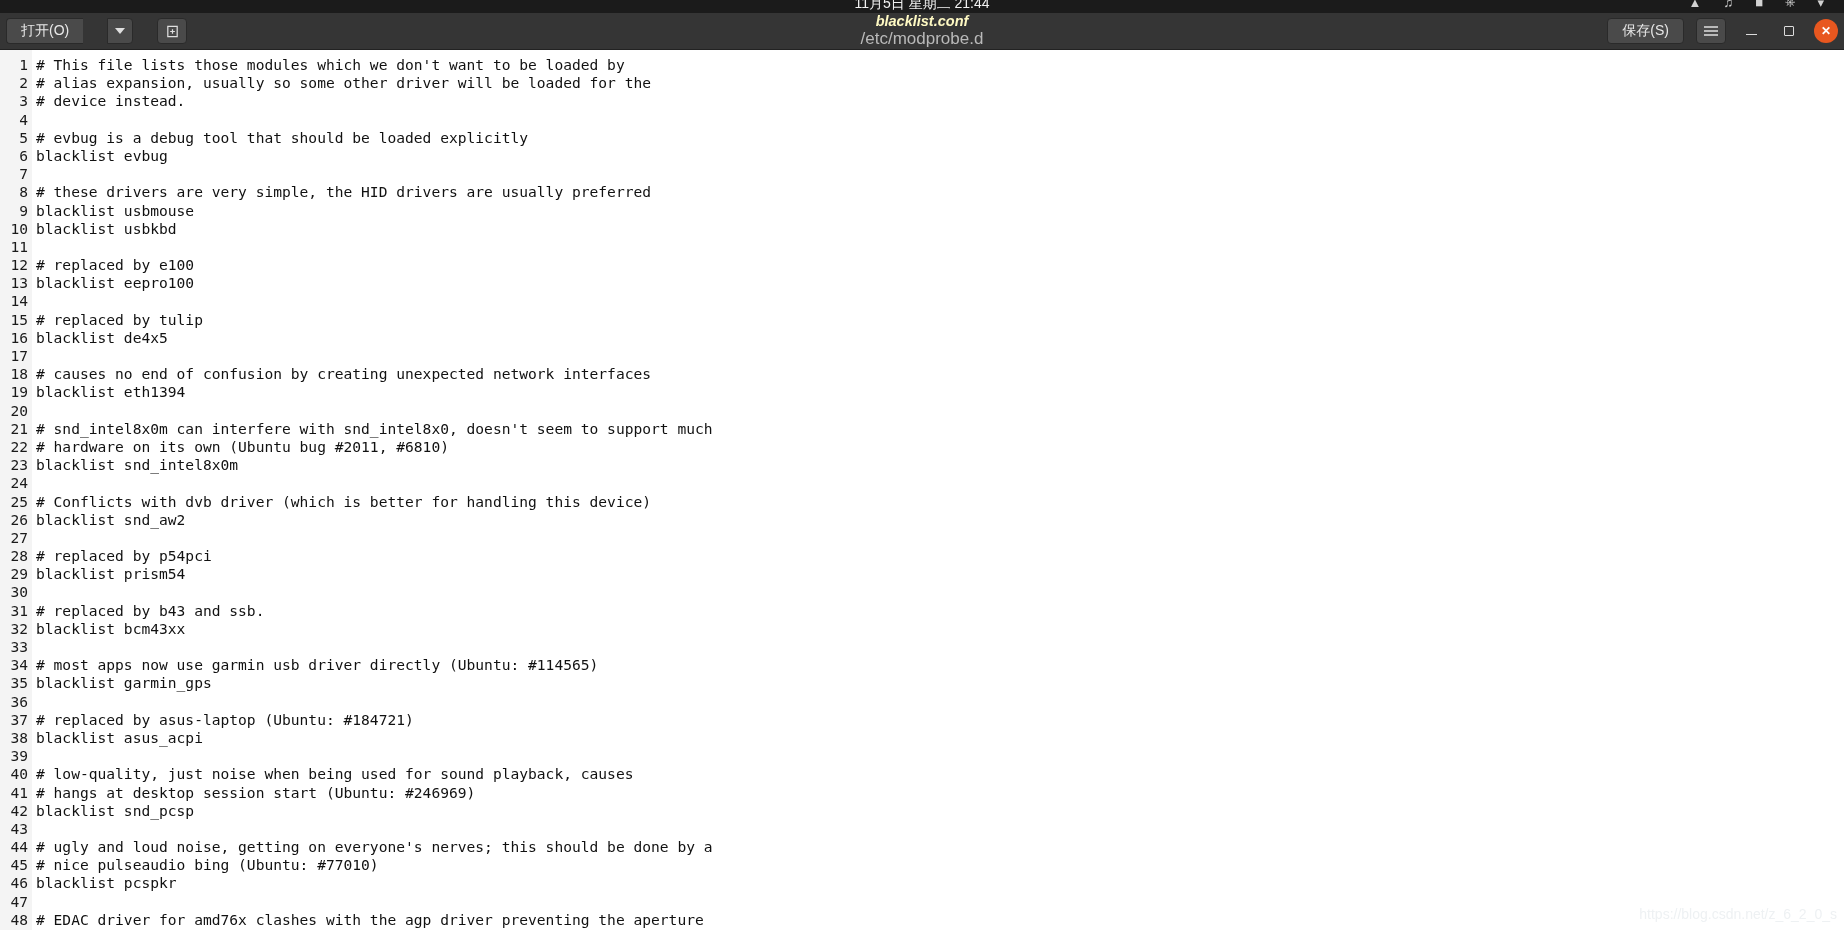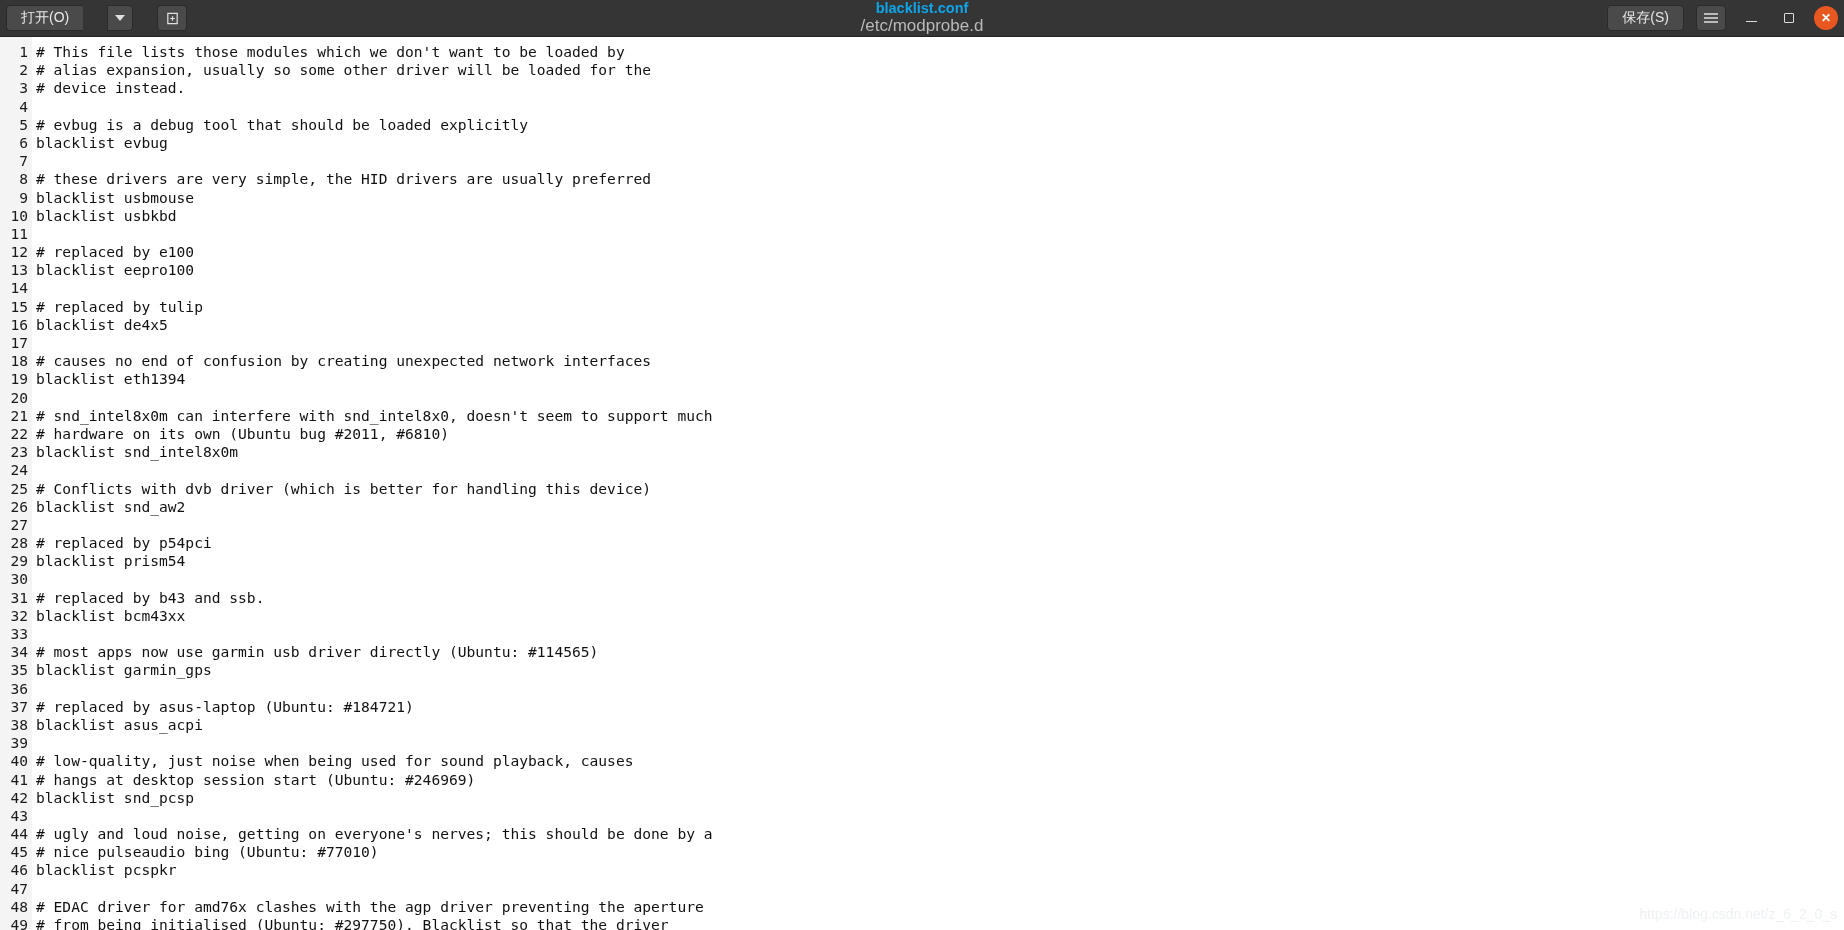--- a/index.html
+++ b/index.html
@@ -107,22 +107,23 @@
     display: flex;
     flex-direction: column;
     align-items: center;
     justify-content: center;
     pointer-events: none;
     z-index: 1;
   }
   .title {
     font-size: 14.5px;
     font-weight: bold;
-    color: #0ea5e9;
+    color: #fef9c3;
     line-height: 1.05;
+    font-style: italic;
   }
   .subtitle {
     font-size: 17px;
     color: #b9b9b9;
     line-height: 1.15;
   }
 
   .wbtn {
     width: 26px; height: 26px;
     display: flex; align-items: center; justify-content: center;
@@ -185,20 +186,30 @@
     user-select: none;
     pointer-events: none;
     white-space: nowrap;
   }
 </style>
 </head>
 <body>
 
 <div id="app">
 
+  <div class="gnome-panel">
+    <div class="gnome-clock">11月5日 星期二  21:44</div>
+    <div class="gnome-tray">
+      <span>▲</span>
+      <span>♫</span>
+      <span>■</span>
+      <span>⎈</span>
+      <span>▾</span>
+    </div>
+  </div>
 
   <div class="headerbar">
 
     <div class="hb-left">
       <div class="btn split-main">打开(O)</div>
       <div class="btn split-arrow">
         <span class="caret-down"></span>
       </div>
       <div class="btn icon-btn">
         <svg width="15" height="15" viewBox="0 0 16 16">

